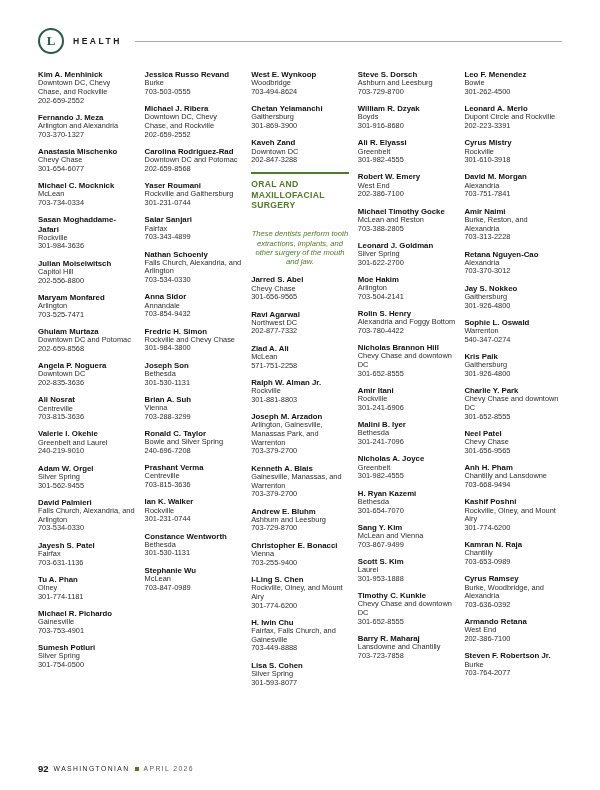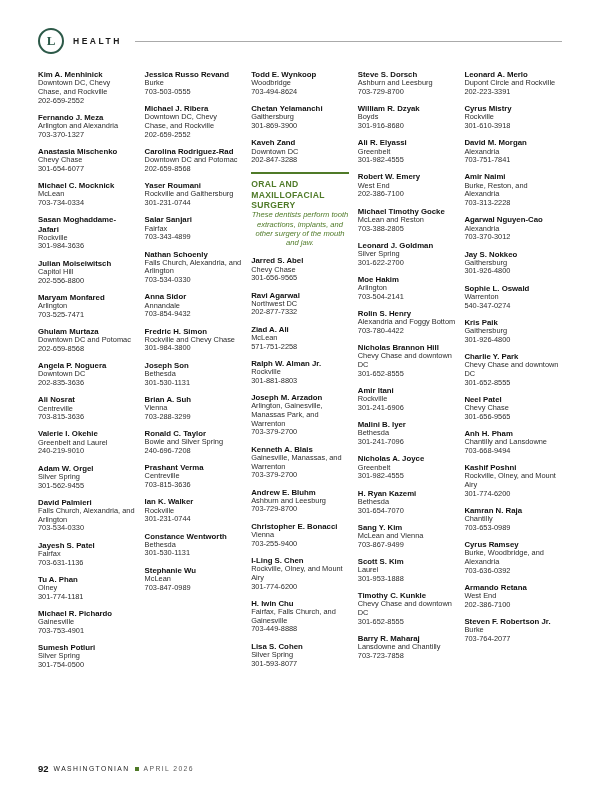--- a/index.html
+++ b/index.html
@@ -39,21 +39,21 @@
   }
   .entry-loc,.entry-phone{
     font-size:7.4px;line-height:1.18;color:#2b2b2b;display:block;
   }
 
   
   .sectionblock{margin:4px 0 9px 0;}
   .section-rule{height:2px;background:#4f7a28;margin-bottom:5px;}
   .section-title{
     color:#4f7a28;font-weight:bold;font-size:8.6px;line-height:1.2;
-    text-transform:uppercase;letter-spacing:.3px;display:block;margin-bottom:0;
+    text-transform:uppercase;letter-spacing:.3px;display:block;margin-bottom:19px;
   }
   .section-desc{
     color:#4f7a28;font-style:italic;font-size:7.6px;line-height:1.22;display:block;text-align:center;
   }
 
   
   .footer{
     position:absolute;left:38px;bottom:16px;
     display:flex;align-items:center;gap:5px;text-align:right;
   }
@@ -235,21 +235,21 @@
           <span class="entry-phone">301-530-1131</span>
         </div>
         <div class="entry">
           <span class="entry-name">Stephanie Wu</span>
           <span class="entry-loc">McLean</span>
           <span class="entry-phone">703-847-0989</span>
         </div>
       </div>
     <div class="col">
         <div class="entry">
-          <span class="entry-name">Todd E. Wynkoop</span>
+          <span class="entry-name">West E. Wynkoop</span>
           <span class="entry-loc">Woodbridge</span>
           <span class="entry-phone">703-494-8624</span>
         </div>
         <div class="entry">
           <span class="entry-name">Chetan Yelamanchi</span>
           <span class="entry-loc">Gaithersburg</span>
           <span class="entry-phone">301-869-3900</span>
         </div>
         <div class="entry">
           <span class="entry-name">Kaveh Zand</span>
@@ -399,41 +399,46 @@
           <span class="entry-phone">301-652-8555</span>
         </div>
         <div class="entry">
           <span class="entry-name">Barry R. Maharaj</span>
           <span class="entry-loc">Lansdowne and Chantilly</span>
           <span class="entry-phone">703-723-7858</span>
         </div>
       </div>
     <div class="col">
         <div class="entry">
+          <span class="entry-name">Leo F. Menendez</span>
+          <span class="entry-loc">Bowie</span>
+          <span class="entry-phone">301-262-4500</span>
+        </div>
+        <div class="entry">
           <span class="entry-name">Leonard A. Merlo</span>
           <span class="entry-loc">Dupont Circle and Rockville</span>
           <span class="entry-phone">202-223-3391</span>
         </div>
         <div class="entry">
           <span class="entry-name">Cyrus Mistry</span>
           <span class="entry-loc">Rockville</span>
           <span class="entry-phone">301-610-3918</span>
         </div>
         <div class="entry">
           <span class="entry-name">David M. Morgan</span>
           <span class="entry-loc">Alexandria</span>
           <span class="entry-phone">703-751-7841</span>
         </div>
         <div class="entry">
           <span class="entry-name">Amir Naimi</span>
           <span class="entry-loc">Burke, Reston, and Alexandria</span>
           <span class="entry-phone">703-313-2228</span>
         </div>
         <div class="entry">
-          <span class="entry-name">Agarwal Nguyen-Cao</span>
+          <span class="entry-name">Retana Nguyen-Cao</span>
           <span class="entry-loc">Alexandria</span>
           <span class="entry-phone">703-370-3012</span>
         </div>
         <div class="entry">
           <span class="entry-name">Jay S. Nokkeo</span>
           <span class="entry-loc">Gaithersburg</span>
           <span class="entry-phone">301-926-4800</span>
         </div>
         <div class="entry">
           <span class="entry-name">Sophie L. Oswald</span>

